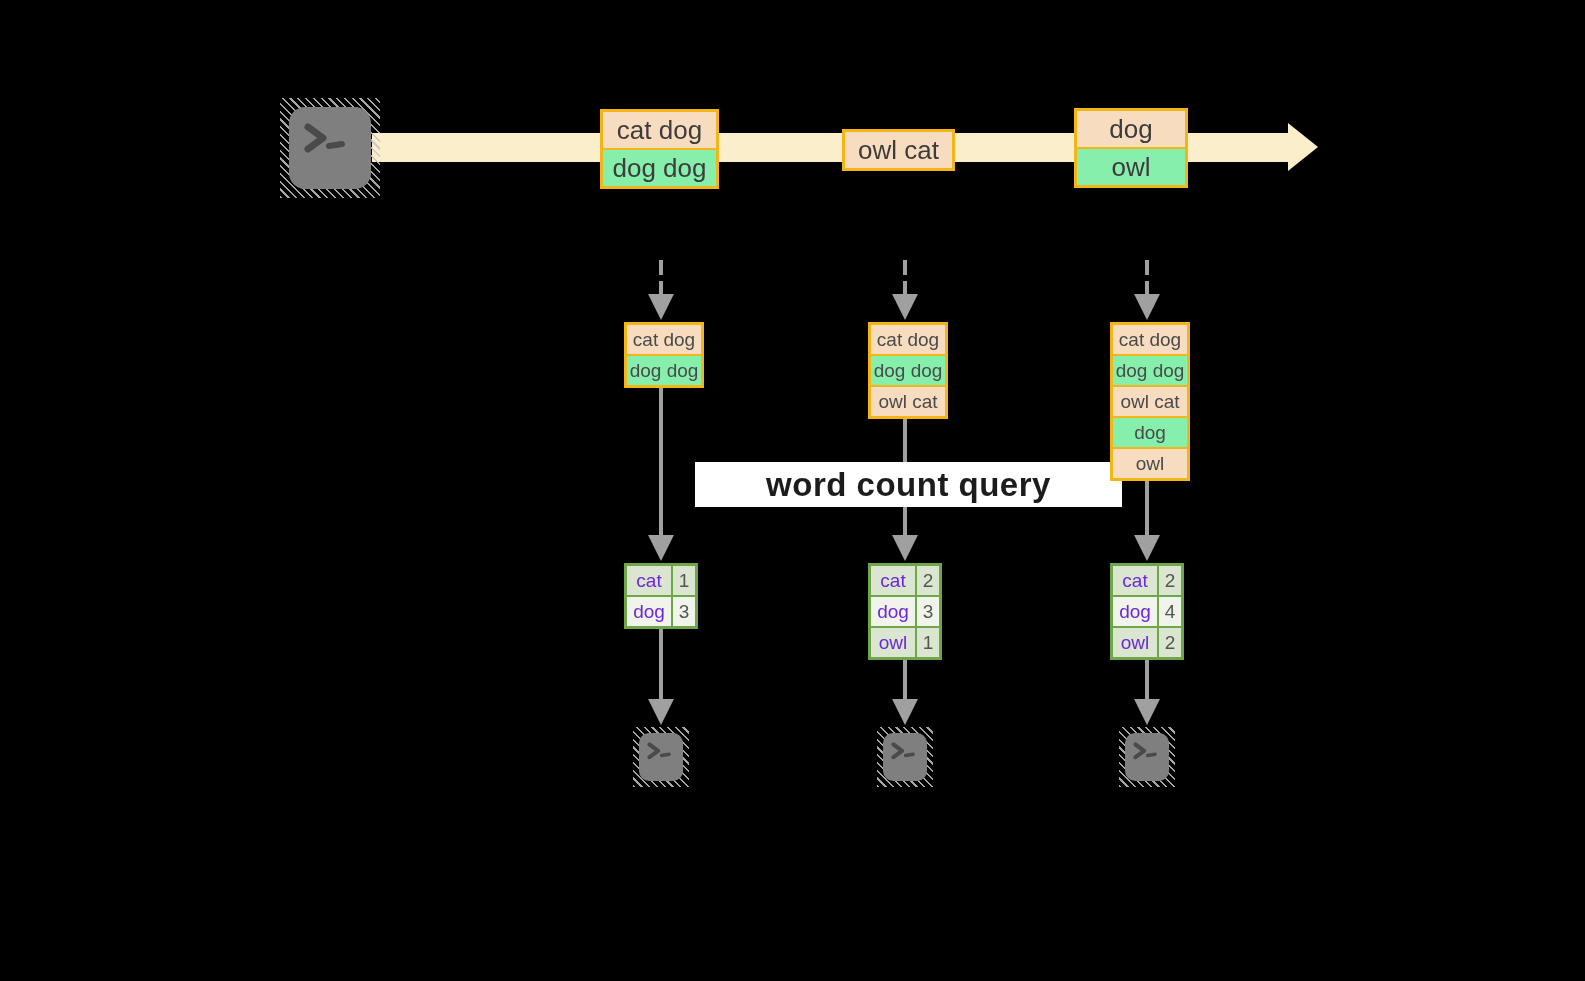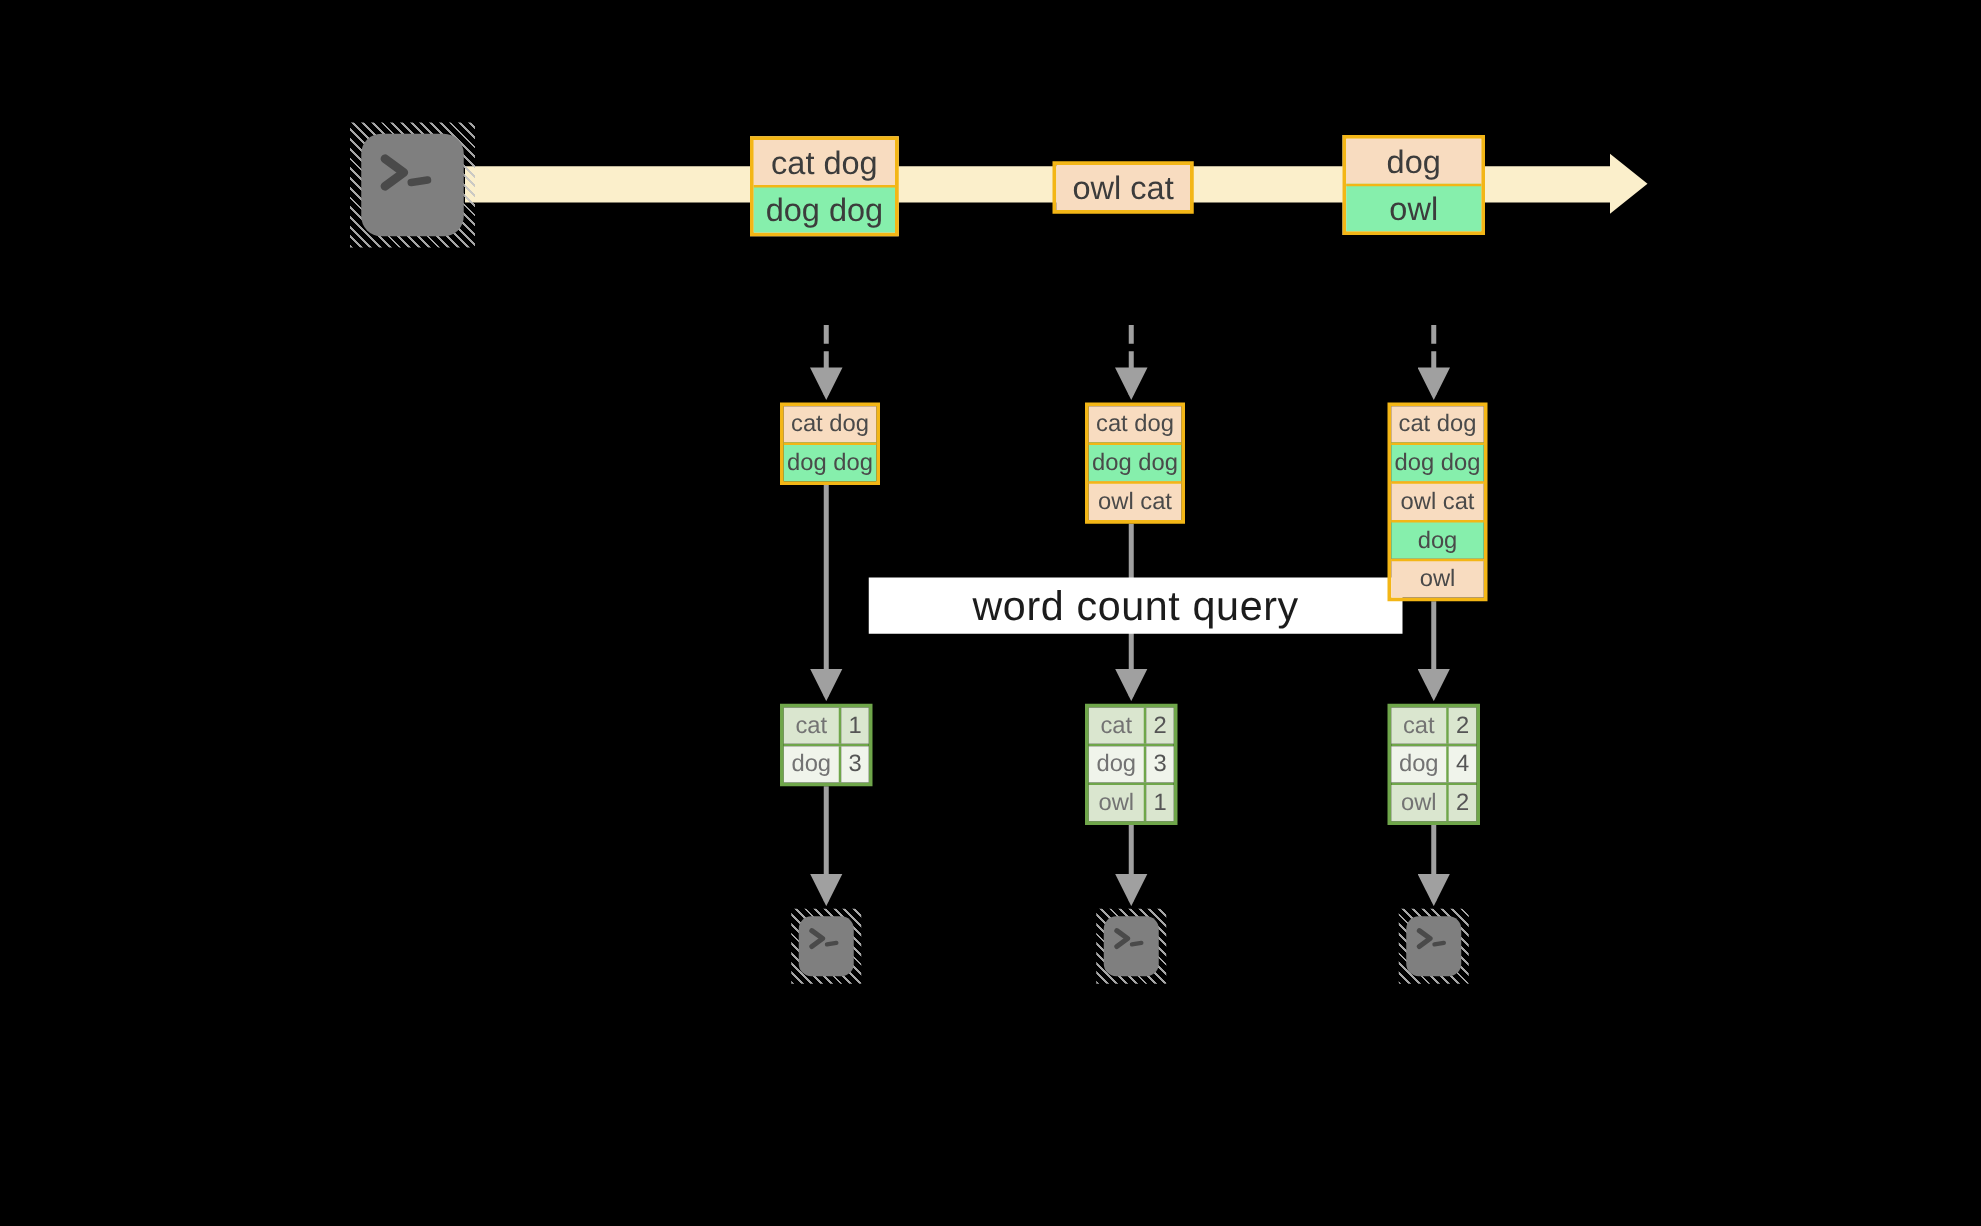--- a/index.html
+++ b/index.html
@@ -27,28 +27,28 @@
   
   .stack{border:3px solid #F3B616;width:74px;}
   .stack .cell{height:29px;line-height:29px;text-align:center;font-size:19px;color:#4A4A4A;}
   .stack .cell + .cell{border-top:2px solid #F3B616;}
   .dark{background:#F8DCC0;}
   .light{background:#86efac;}
   
   .wtable{border:3px solid #6FA64A;width:68px;}
   .wrow{display:flex;}
   .wrow + .wrow{border-top:2px solid #6FA64A;}
-  .wword{width:44px;border-right:2px solid #6FA64A;height:29px;line-height:29px;text-align:center;font-size:19px;color:#737373;}
+  .wword{width:44px;border-right:2px solid #6FA64A;height:29px;line-height:29px;text-align:center;font-size:19px;color:#6d28d9;}
   .wcount{width:22px;height:29px;line-height:29px;text-align:center;font-size:19px;color:#555;}
   .g-dark{background:#DAE6CF;}
   .g-light{background:#F0F4EB;}
   
   .query-band{left:695px;top:462px;width:427px;height:45px;background:#FFFFFF;
     display:flex;align-items:center;justify-content:center;}
-  .query-band span{font-size:33px;font-weight:400;color:#1C1C1C;letter-spacing:.5px;}
+  .query-band span{font-size:33px;font-weight:700;color:#1C1C1C;letter-spacing:.5px;}
   .overlay{left:0;top:0;pointer-events:none;}
 </style>
 </head>
 <body>
 
 <div class="canvas">
 
   <div class="abs band"></div>
   <div class="abs band-head"></div>
 

